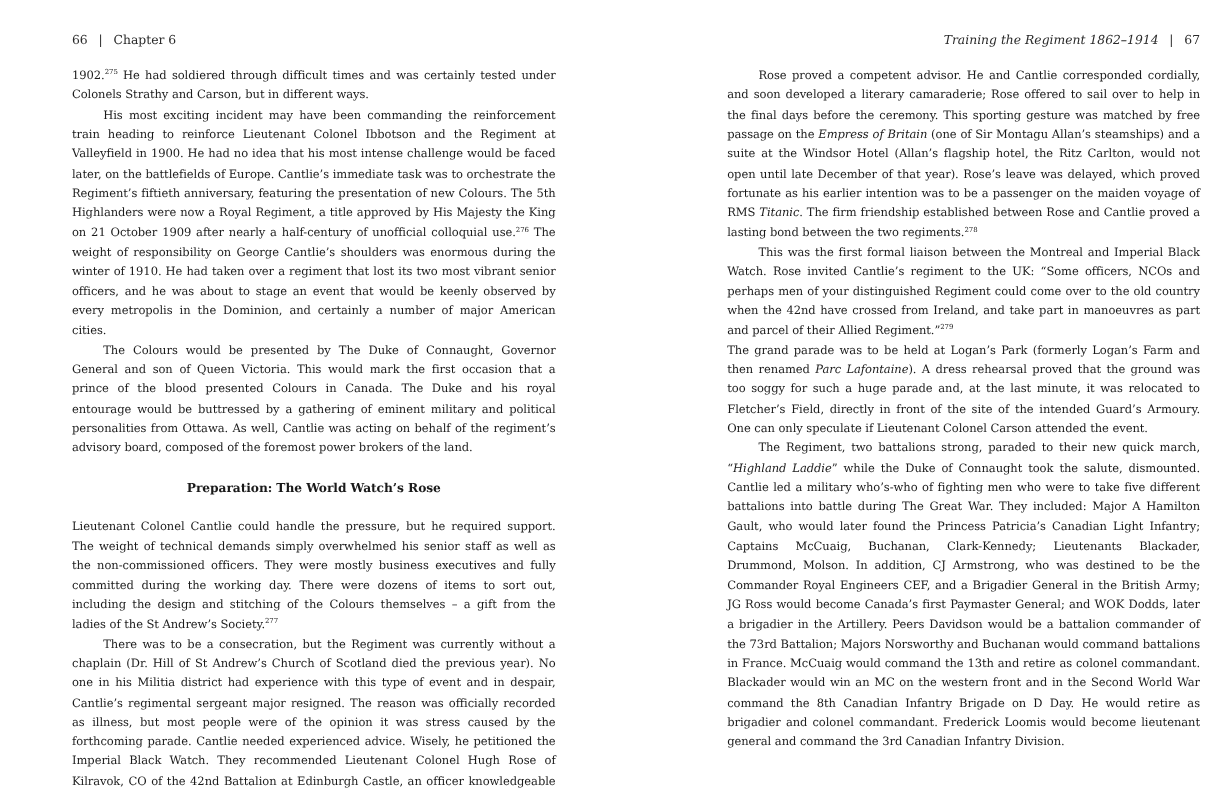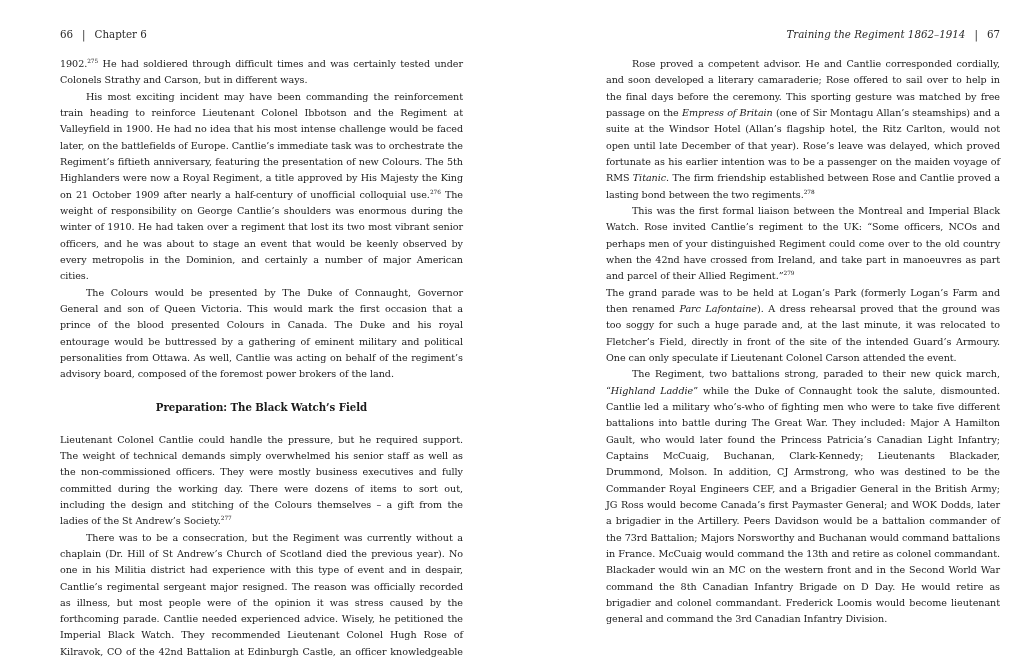--- a/index.html
+++ b/index.html
@@ -69,21 +69,21 @@
 <body>
 
 <div class="page" id="page-left">
   <div class="running-head">
     <span>66</span><span class="sep">|</span><span>Chapter 6</span>
   </div>
   <div class="body-text">
       <p class="noindent"><span>1902.</span><sup>275</sup><span> He had soldiered through difficult times and was certainly tested under Colonels Strathy and Carson, but in different ways.</span></p>
       <p class="indent"><span>His most exciting incident may have been commanding the reinforcement train heading to reinforce Lieutenant Colonel Ibbotson and the Regiment at Valleyfield in 1900. He had no idea that his most intense challenge would be faced later, on the battlefields of Europe. Cantlie’s immediate task was to orchestrate the Regiment’s fiftieth anniversary, featuring the presentation of new Colours. The 5th Highlanders were now a Royal Regiment, a title approved by His Majesty the King on 21 October 1909 after nearly a half-century of unofficial colloquial use.</span><sup>276</sup><span> The weight of responsibility on George Cantlie’s shoulders was enormous during the winter of 1910. He had taken over a regiment that lost its two most vibrant senior officers, and he was about to stage an event that would be keenly observed by every metropolis in the Dominion, and certainly a number of major American cities.</span></p>
       <p class="indent"><span>The Colours would be presented by The Duke of Connaught, Governor General and son of Queen Victoria. This would mark the first occasion that a prince of the blood presented Colours in Canada. The Duke and his royal entourage would be buttressed by a gathering of eminent military and political personalities from Ottawa. As well, Cantlie was acting on behalf of the regiment’s advisory board, composed of the foremost power brokers of the land.</span></p>
-      <h2>Preparation: The Black Watch’s Field</h2>
+      <h2>Preparation: The World Watch’s Rose</h2>
       <p class="noindent"><span>Lieutenant Colonel Cantlie could handle the pressure, but he required support. The weight of technical demands simply overwhelmed his senior staff as well as the non-commissioned officers. They were mostly business executives and fully committed during the working day. There were dozens of items to sort out, including the design and stitching of the Colours themselves – a gift from the ladies of the St Andrew’s Society.</span><sup>277</sup></p>
       <p class="indent"><span>There was to be a consecration, but the Regiment was currently without a chaplain (Dr. Hill of St Andrew’s Church of Scotland died the previous year). No one in his Militia district had experience with this type of event and in despair, Cantlie’s regimental sergeant major resigned. The reason was officially recorded as illness, but most people were of the opinion it was stress caused by the forthcoming parade. Cantlie needed experienced advice. Wisely, he petitioned the Imperial Black Watch. They recommended Lieutenant Colonel Hugh Rose of Kilravok, CO of the 42nd Battalion at Edinburgh Castle, an officer knowledgeable in grand parades and royal (as well as Black Watch) protocol.</span></p>
     </div>
 </div>
 
 <div class="page" id="page-right">
   <div class="running-head">
     <span class="title">Training the Regiment 1862–1914</span><span class="sep">|</span><span>67</span>
   </div>
   <div class="body-text">

